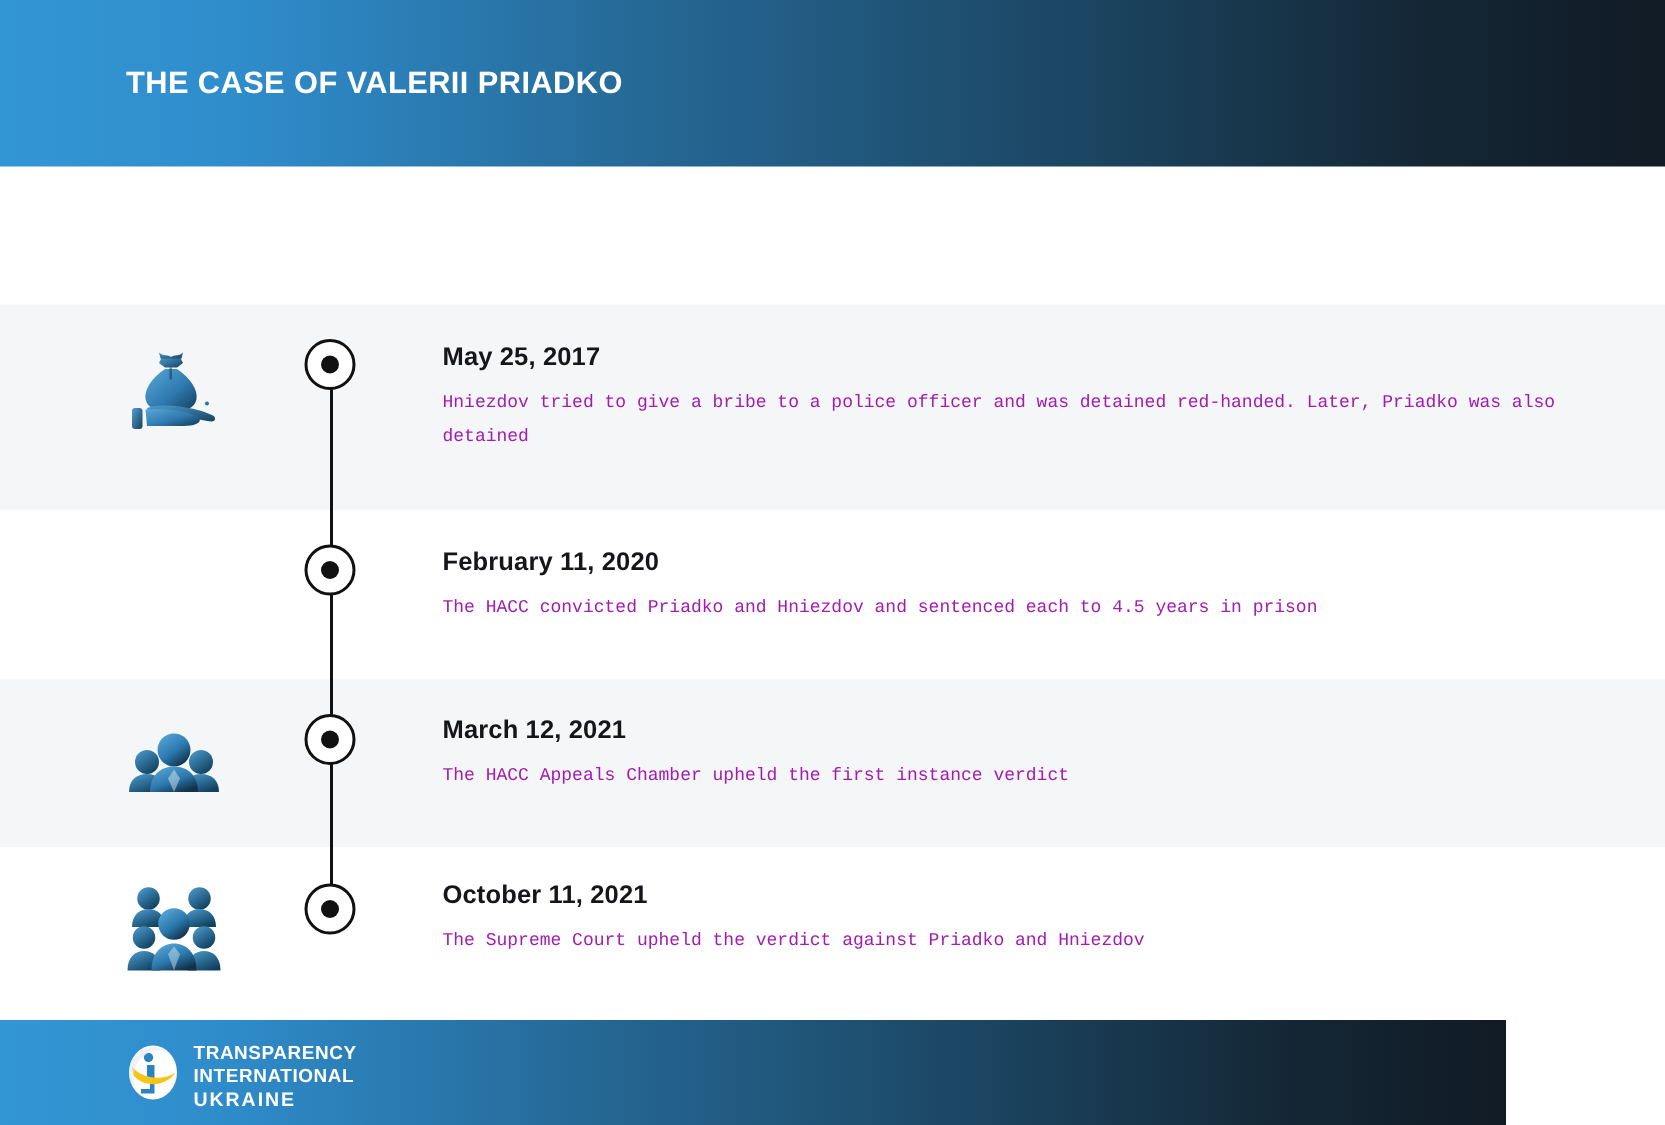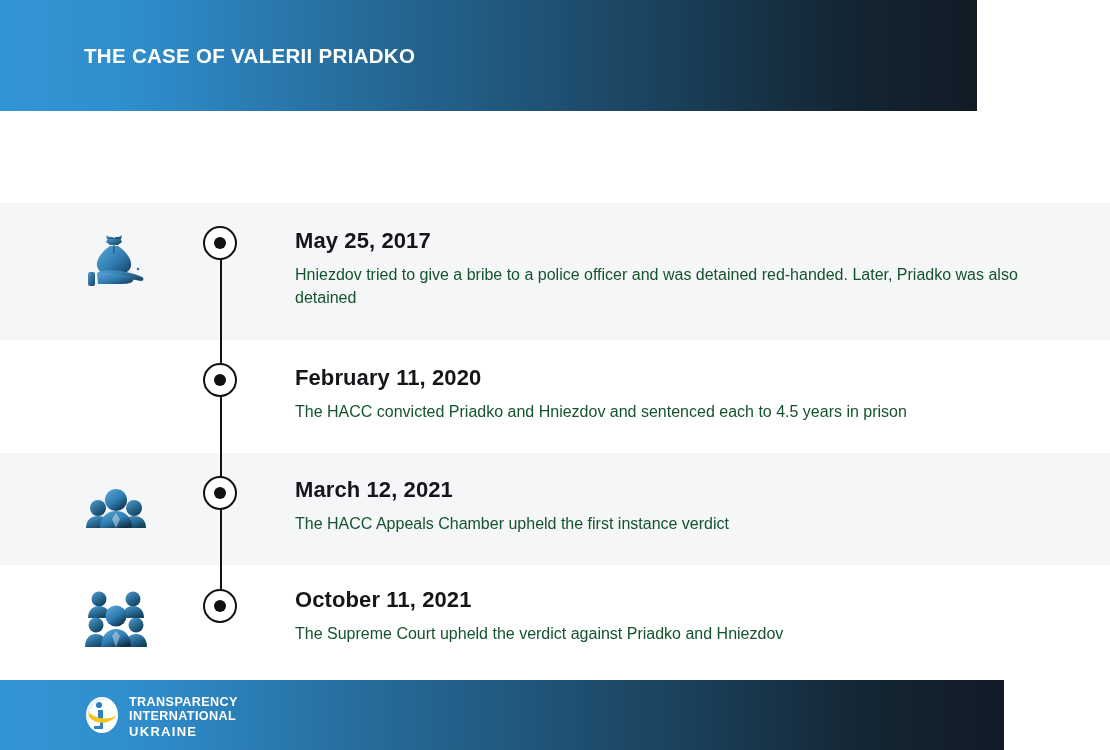--- a/index.html
+++ b/index.html
@@ -16,21 +16,21 @@
     height: 750px;
     overflow: hidden;
     background: #ffffff;
     box-sizing: border-box;
   }
 
   
   .header {
     position: absolute;
     left: 0; top: 0;
-    width: 977px;
+    width: 1110px;
     height: 111px;
     background: linear-gradient(90deg, #3396d4 0%, #2f8dcc 14%, #24648f 42%, #1b4460 66%, #142634 86%, #111b26 100%);
   }
   .header-title {
     position: absolute;
     left: 84px;
     top: 44px;
     font-size: 20.5px;
     font-weight: bold;
     letter-spacing: 0.3px;
@@ -75,31 +75,32 @@
     justify-content: center;
   }
   .row-icon svg { display: block; }
 
   .row-text {
     position: absolute;
     left: 295px;
     width: 760px;
   }
   .row-date {
-    font-size: 22px;
+    font-size: 17px;
     font-weight: bold;
     color: #16161a;
     letter-spacing: 0.1px;
     margin: 0 0 9px 0;
   }
   .row-desc {
-    font-size: 16px;
+    font-size: 12px;
     line-height: 23px;
-    color: #14532d;
+    color: #a21caf;
     margin: 0;
+    font-family: Liberation Mono, monospace;
   }
 
   
   .spine {
     position: absolute;
     left: 220px;
     top: 203px;
     width: 2px;
     height: 477px;
   }

